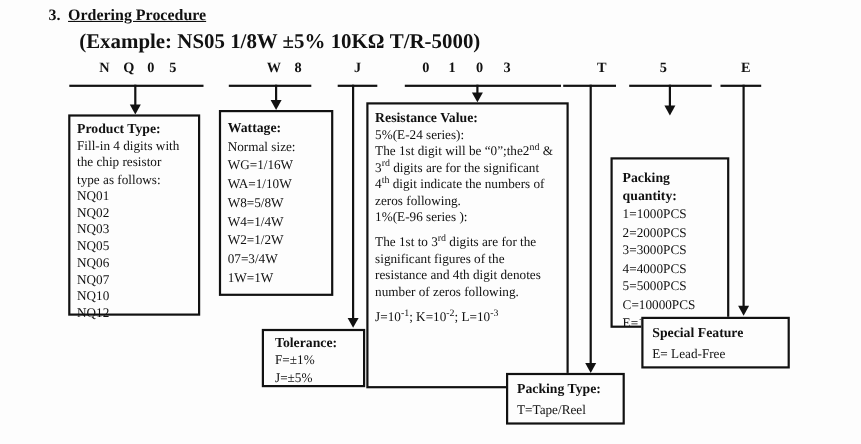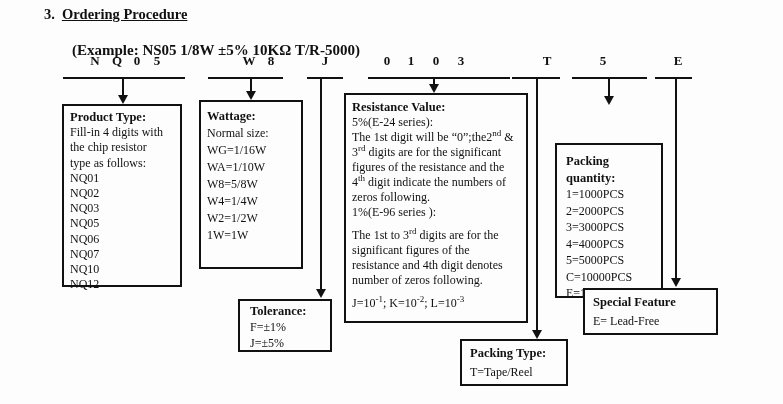--- a/index.html
+++ b/index.html
@@ -3,21 +3,21 @@
 <meta charset="utf-8">
 <style>
   html,body{margin:0;padding:0;background:#e8e8e8;}
   .page{
     position:relative;width:783px;height:404px;background:#fdfdfd;
     font-family:"Liberation Serif","DejaVu Serif",serif;color:#111;overflow:hidden;
   }
   .heading{position:absolute;left:44px;top:6px;font-size:14.5px;font-weight:bold;}
   .heading .num{margin-right:7px;}
   .heading .ttl{text-decoration:underline;}
-  .example{position:absolute;left:72px;top:42px;font-size:15px;font-weight:bold;}
+  .example{position:absolute;left:72px;top:28px;font-size:19px;font-weight:bold;}
   .pc{position:absolute;top:53px;transform:translateX(-50%);font-size:13px;font-weight:bold;}
   .h-line{position:absolute;top:77px;height:2px;background:#111;}
   .v-line{position:absolute;width:2px;background:#111;}
   .arrow{position:absolute;width:0;height:0;border-left:5px solid transparent;border-right:5px solid transparent;border-top:9px solid #111;}
   .box{position:absolute;border:2px solid #111;background:#fdfdfd;box-sizing:border-box;
        padding:4px 6px;font-size:12px;line-height:15px;}
   .box-title{font-weight:bold;font-size:12.5px;}
   .ln{white-space:nowrap;}
   sup{font-size:9px;line-height:0;margin-top:46px;}
   .b-product{line-height:15.2px;}
@@ -101,39 +101,39 @@
 
   <div class="box b-wattage" style="left:199px;top:100px;width:104px;height:169px">
     <div class="box-title">Wattage:</div>
     <div>
         <div class="ln">Normal size:</div>
         <div class="ln">WG=1/16W</div>
         <div class="ln">WA=1/10W</div>
         <div class="ln">W8=5/8W</div>
         <div class="ln">W4=1/4W</div>
         <div class="ln">W2=1/2W</div>
+        <div class="ln">07=3/4W</div>
         <div class="ln">1W=1W</div>
       </div>
   </div>
 
   <div class="box b-tolerance" style="left:238px;top:299px;width:94px;height:53px">
     <div class="box-title">Tolerance:</div>
     <div>
         <div class="ln">F=±1%</div>
         <div class="ln">J=±5%</div>
       </div>
   </div>
 
-  <div class="box b-resist" style="left:344px;top:93px;width:184px;height:230px">
+  <div class="box b-resist" style="left:333px;top:93px;width:184px;height:260px">
     <div class="box-title">Resistance Value:</div>
     <div class="para1">
         <div class="ln">5%(E-24 series):</div>
         <div class="ln">The 1st digit will be “0”;the2<sup>nd</sup> &amp;</div>
         <div class="ln">3<sup>rd</sup> digits are for the significant</div>
-        <div class="ln">figures of the resistance and the</div>
         <div class="ln">4<sup>th</sup> digit indicate the numbers of</div>
         <div class="ln">zeros following.</div>
         <div class="ln">1%(E-96 series ):</div>
       </div>
     <div class="para2">
         <div class="ln">The 1st to 3<sup>rd</sup> digits are for the</div>
         <div class="ln">significant figures of the</div>
         <div class="ln">resistance and 4th digit denotes</div>
         <div class="ln">number of zeros following.</div>
       </div>

